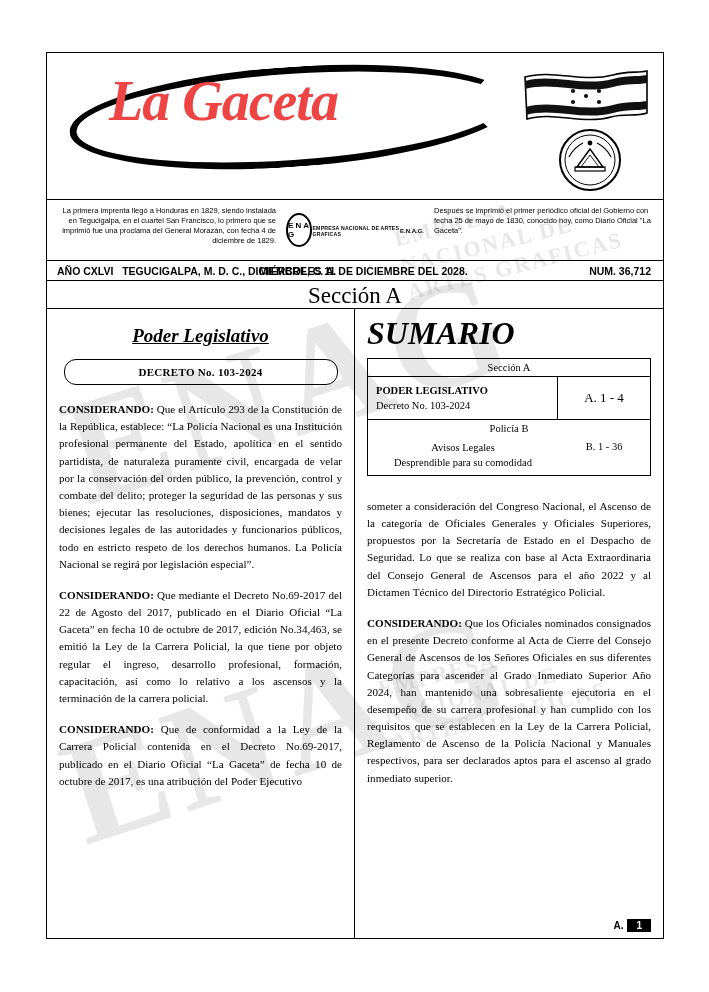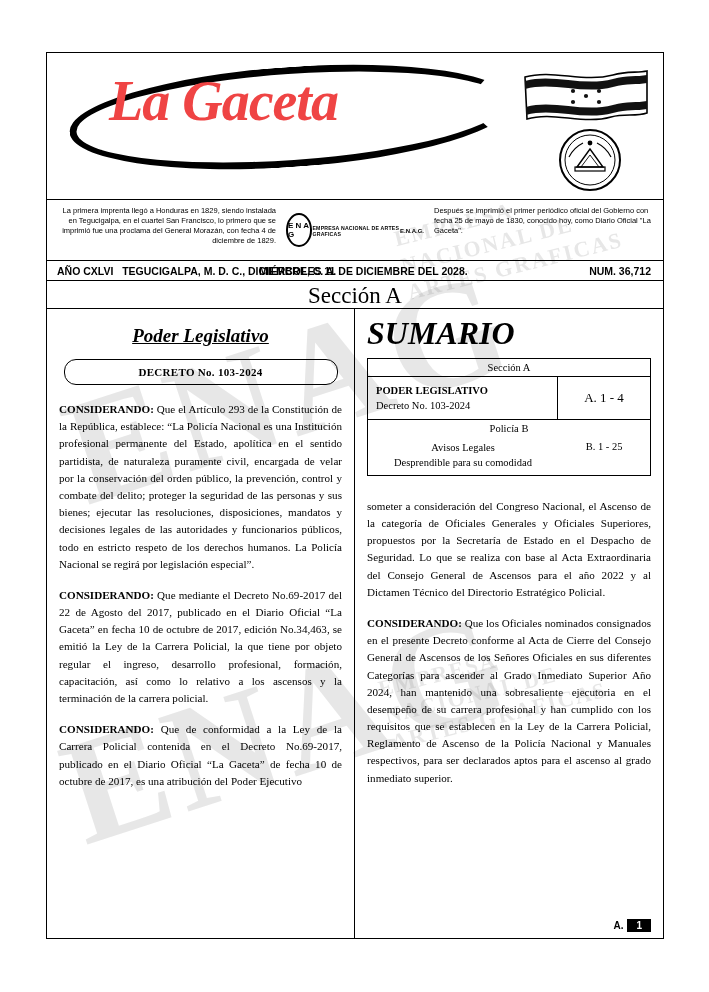--- a/index.html
+++ b/index.html
@@ -169,21 +169,21 @@
             </div>
             <div class="r">A. 1 - 4</div>
           </div>
           <div class="sum-row" style="border-bottom:none;">Policía B</div>
           <div class="sum-b">
             <div class="sum-b-split">
               <div class="l">
                 <div class="line">Avisos Legales</div>
                 <div class="line">Desprendible para su comodidad</div>
               </div>
-              <div class="r">B.  1 - 25</div>
+              <div class="r">B.  1 - 36</div>
             </div>
           </div>
         </div>
 
         <div style="height:22px;"></div>
 
         <p class="par"><b></b><span>someter a consideración del Congreso Nacional, el Ascenso de la categoría de Oficiales Generales y Oficiales Superiores, propuestos por la Secretaría de Estado en el Despacho de Seguridad.  Lo que se realiza con base al Acta Extraordinaria del Consejo General de Ascensos para el año 2022 y al Dictamen Técnico del Directorio Estratégico Policial.</span></p>
         <p class="par"><b>CONSIDERANDO:</b><span> Que los Oficiales nominados consignados en el presente Decreto conforme al Acta de Cierre del Consejo General de Ascensos de los Señores Oficiales en sus diferentes Categorías para ascender al Grado Inmediato Superior Año 2024, han mantenido una sobresaliente ejecutoria en el desempeño de su carrera profesional y han cumplido con los requisitos que se establecen en la Ley de la Carrera Policial, Reglamento de Ascenso de la Policía Nacional y Manuales respectivos, para ser declarados aptos para el ascenso al grado inmediato superior.</span></p>
       </div>
     </div>

